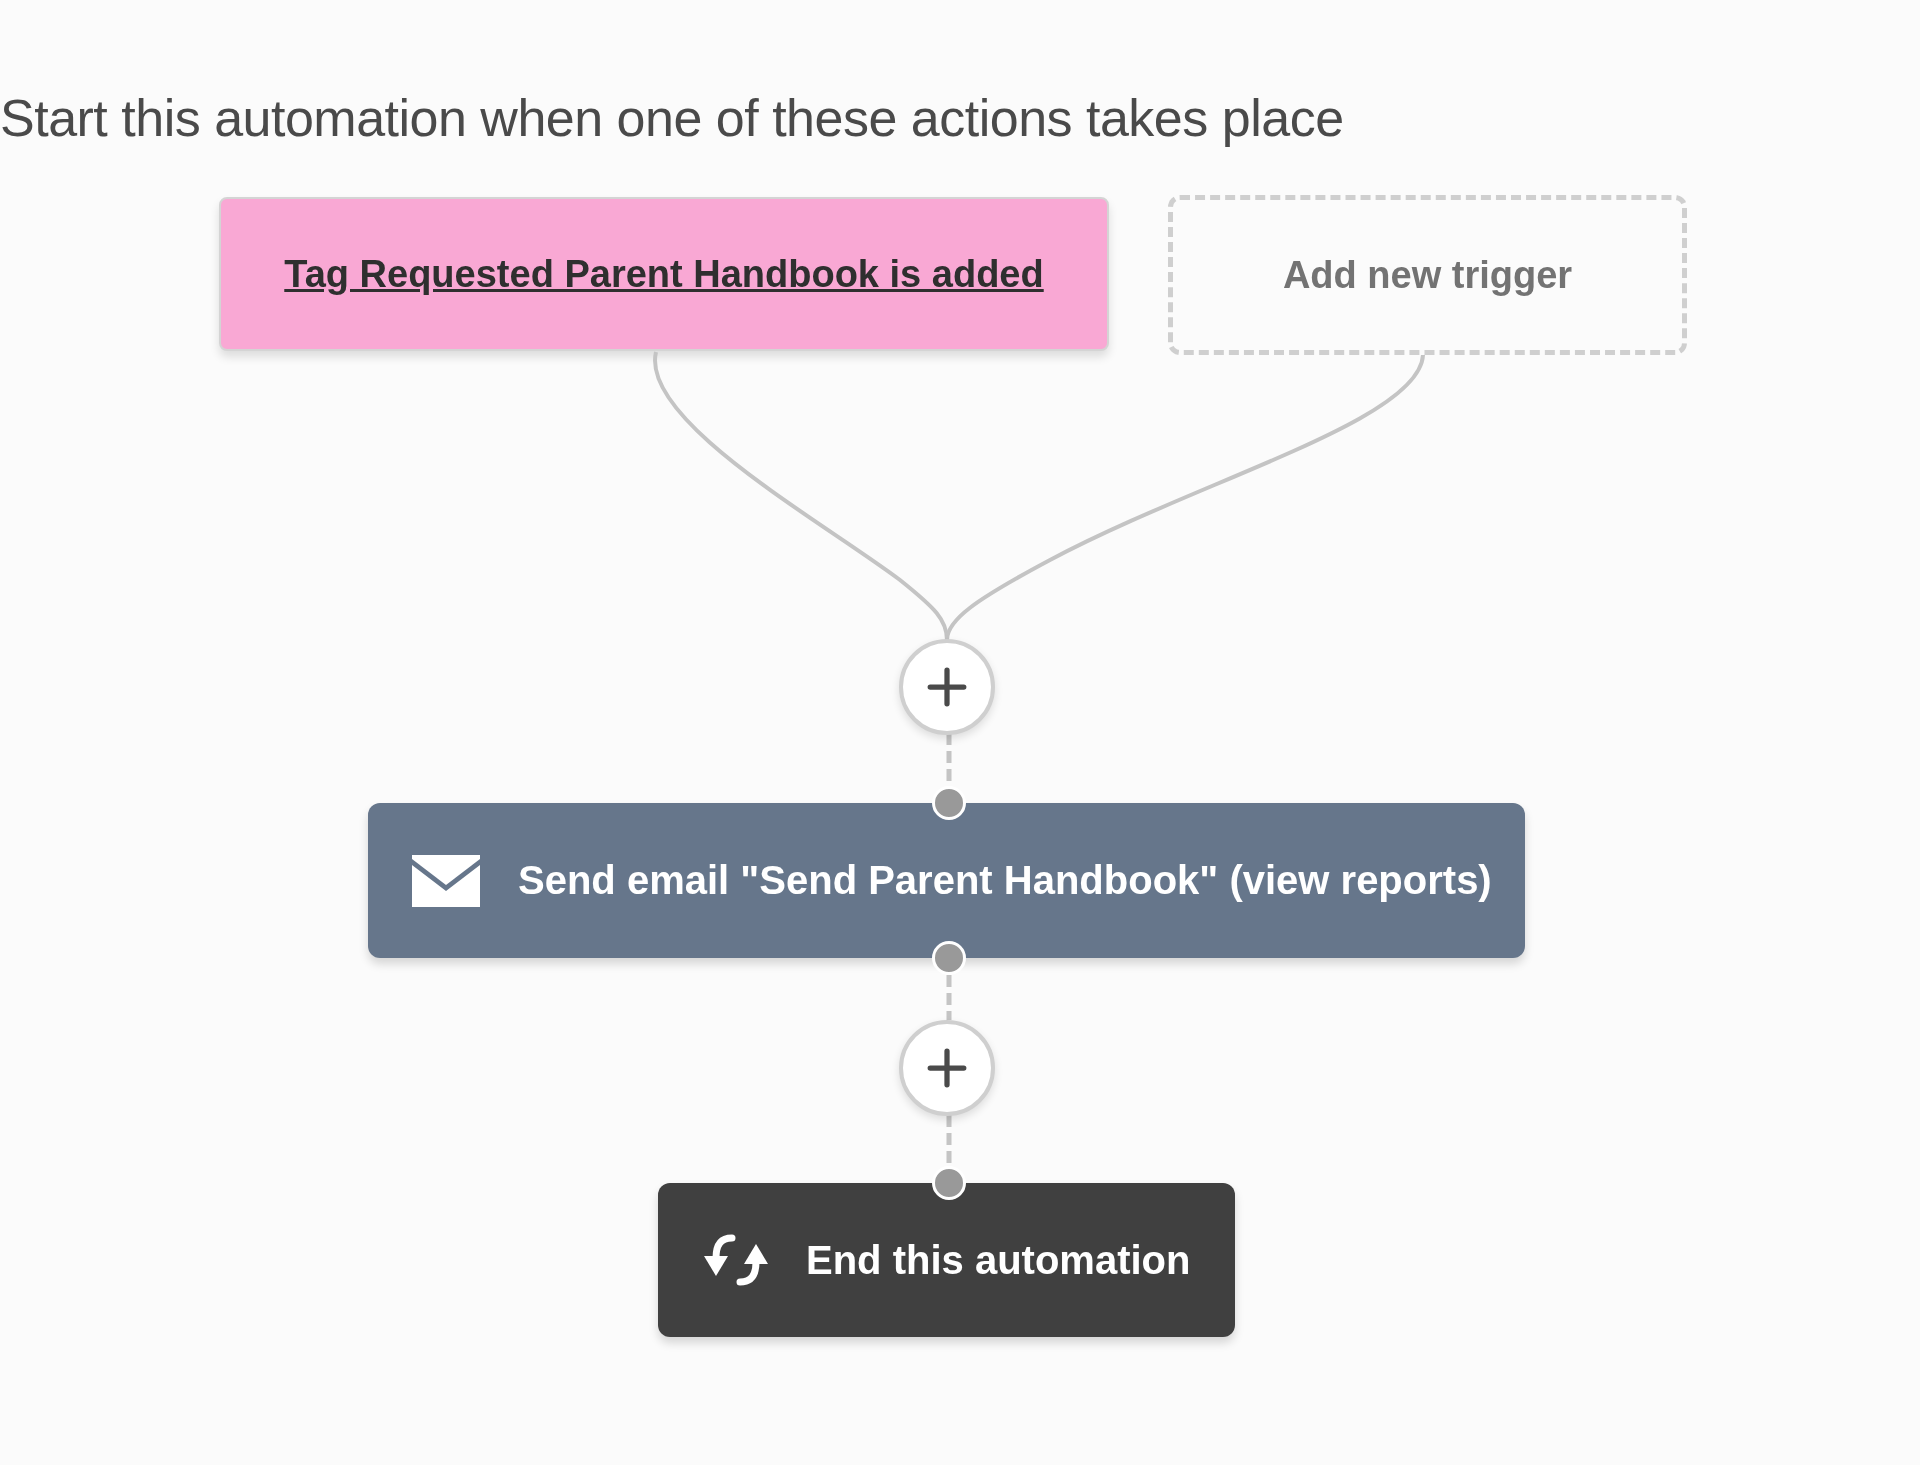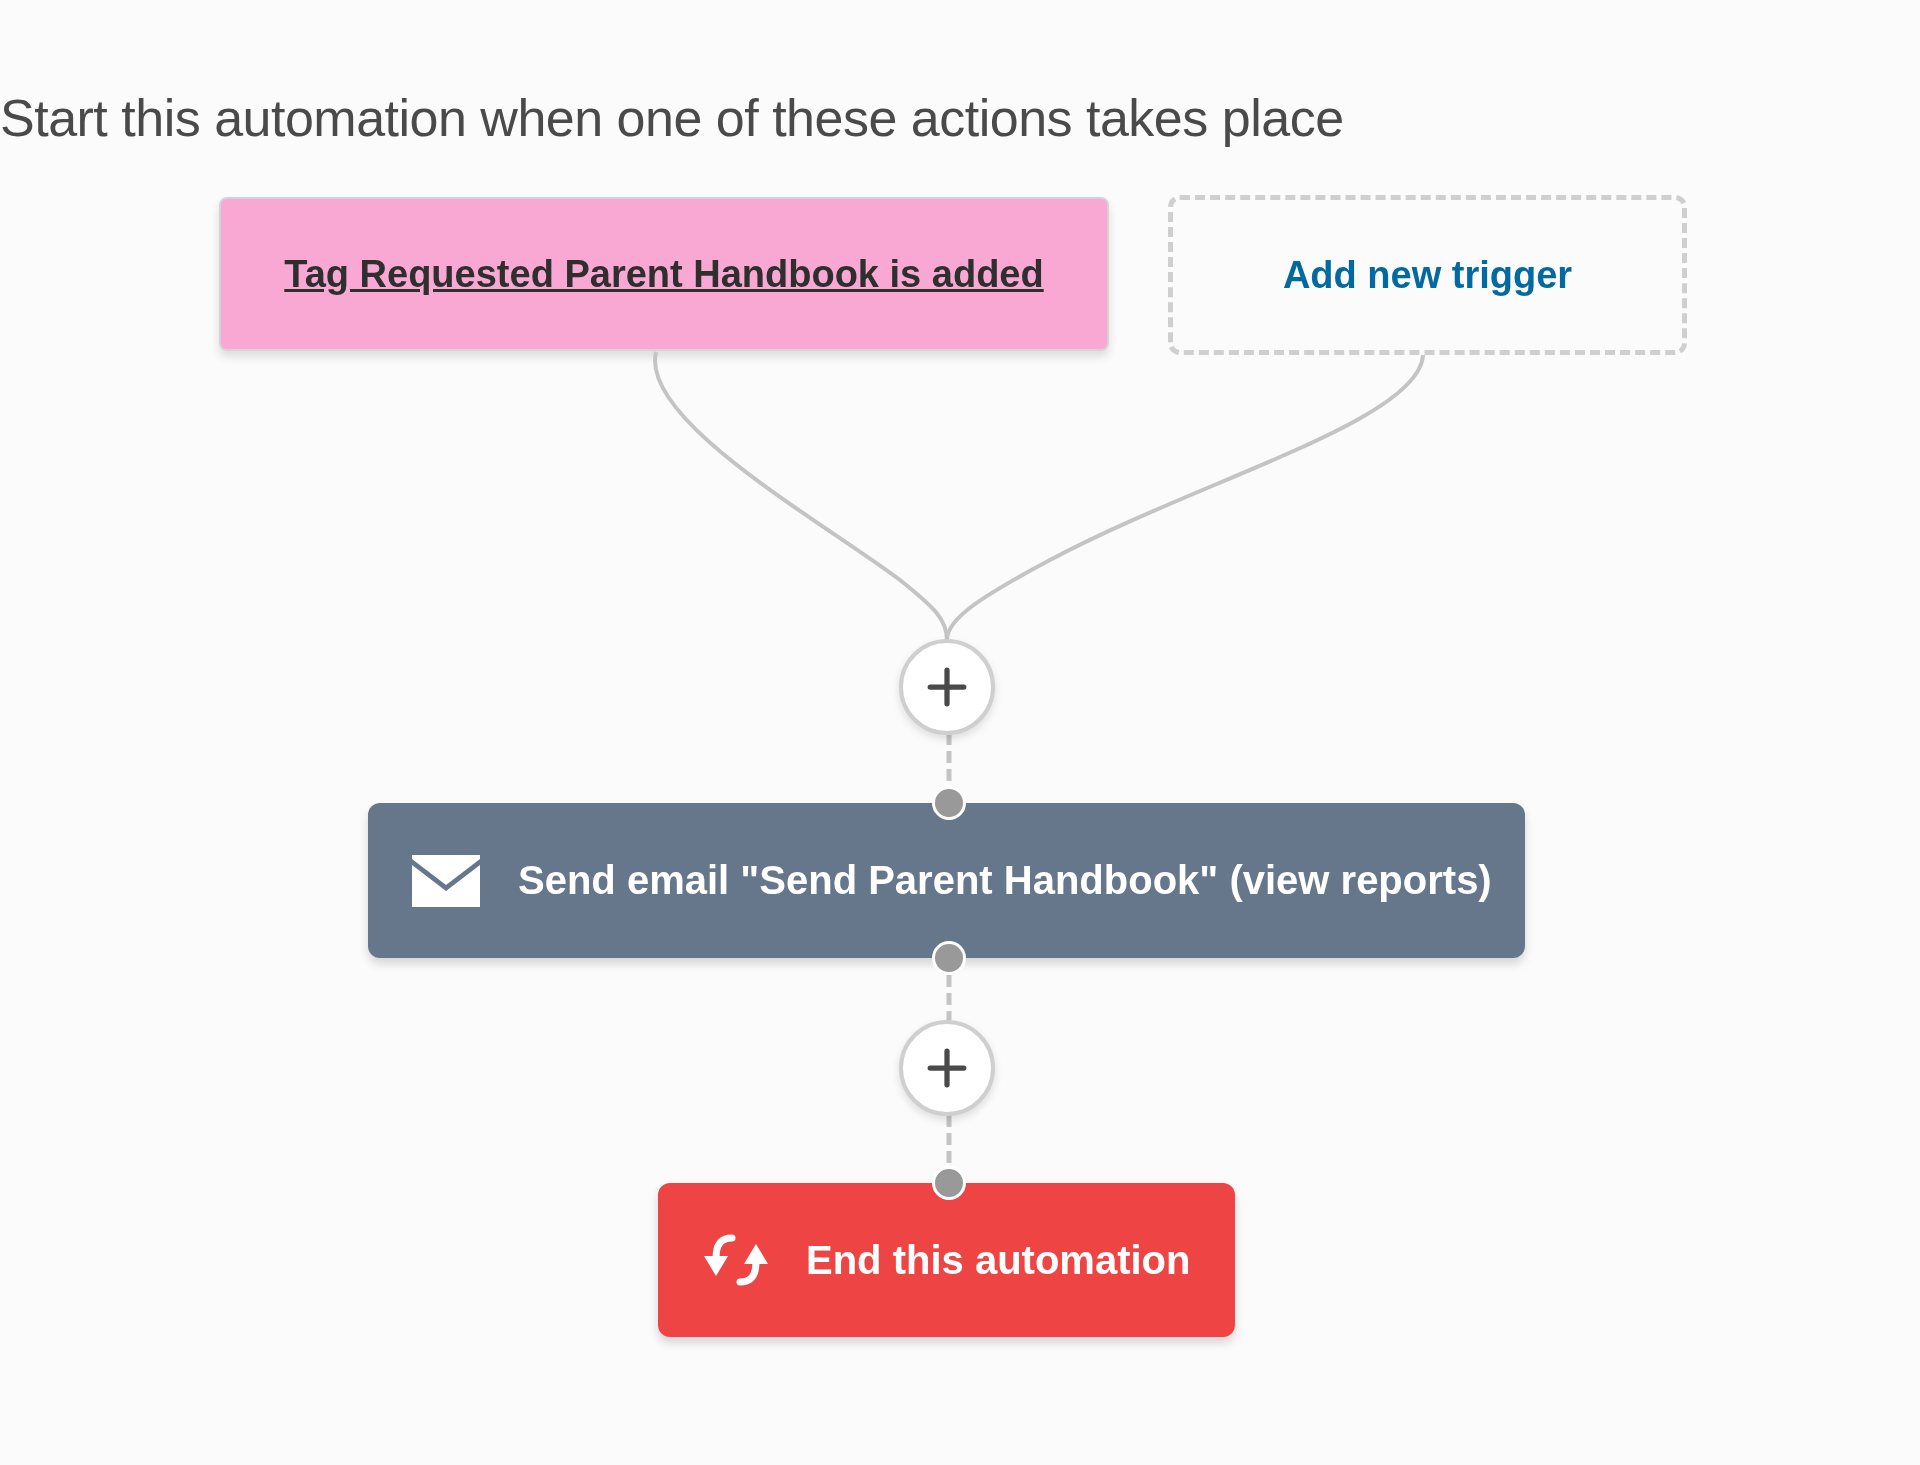--- a/index.html
+++ b/index.html
@@ -5,30 +5,30 @@
   html, body { margin:0; padding:0; }
   body { width:1920px; height:1465px; background:#fbfbfb; position:relative; overflow:hidden;
          font-family:"Liberation Sans", "DejaVu Sans", sans-serif; }
   .title { position:absolute; left:0; width:1894px; top:88px; text-align:left;
            font-size:52px; font-weight:300; color:#4a4a4a; letter-spacing:-0.5px; }
   .trigger { position:absolute; top:197px; height:154px; box-sizing:border-box; display:flex;
              align-items:center; justify-content:center; font-weight:bold; font-size:38px; color:#2f2f2f; }
   .trigger-main { left:219px; width:890px; background:#f9a8d4; border:2px solid #d4d4d4; border-radius:8px;
                   box-shadow:0 6px 10px rgba(0,0,0,0.12);text-decoration:underline; }
   .trigger-add { left:1168px; width:519px; top:195px; height:160px; border:5px dashed #cfcfcf; border-radius:12px;
-                 color:#0369a1; cursor:pointer; }
+                 color:#737373; cursor:pointer; }
   svg.lines { position:absolute; left:0; top:0; }
   .plus { position:absolute; width:96px; height:96px; border-radius:50%; background:#fff;
           border:4px solid #cfcfcf; box-sizing:border-box; box-shadow:0 4px 8px rgba(0,0,0,0.12);
           display:flex; align-items:center; justify-content:center; cursor:pointer; }
   .plus svg { width:42px; height:42px; }
   .action { position:absolute; box-sizing:border-box; border-radius:12px; color:#fff; font-weight:bold;
             display:flex; align-items:center; box-shadow:0 6px 10px rgba(0,0,0,0.15); cursor:pointer; }
   .action-email { left:368px; top:803px; width:1157px; height:155px; background:#66768b; font-size:40px; }
-  .action-end { left:658px; top:1183px; width:577px; height:154px; background:#ef4444; font-size:40px; }
+  .action-end { left:658px; top:1183px; width:577px; height:154px; background:#404040; font-size:40px; }
   .dot { position:absolute; width:34px; height:34px; border-radius:50%; background:#999; border:3px solid #fff;
          box-sizing:border-box; }
   .icon-wrap { display:flex; align-items:center; justify-content:center; }
 </style>
 </head>
 <body>
 
 <div class="title">Start this automation when one of these actions takes place</div>
 
 <div class="trigger trigger-main">

